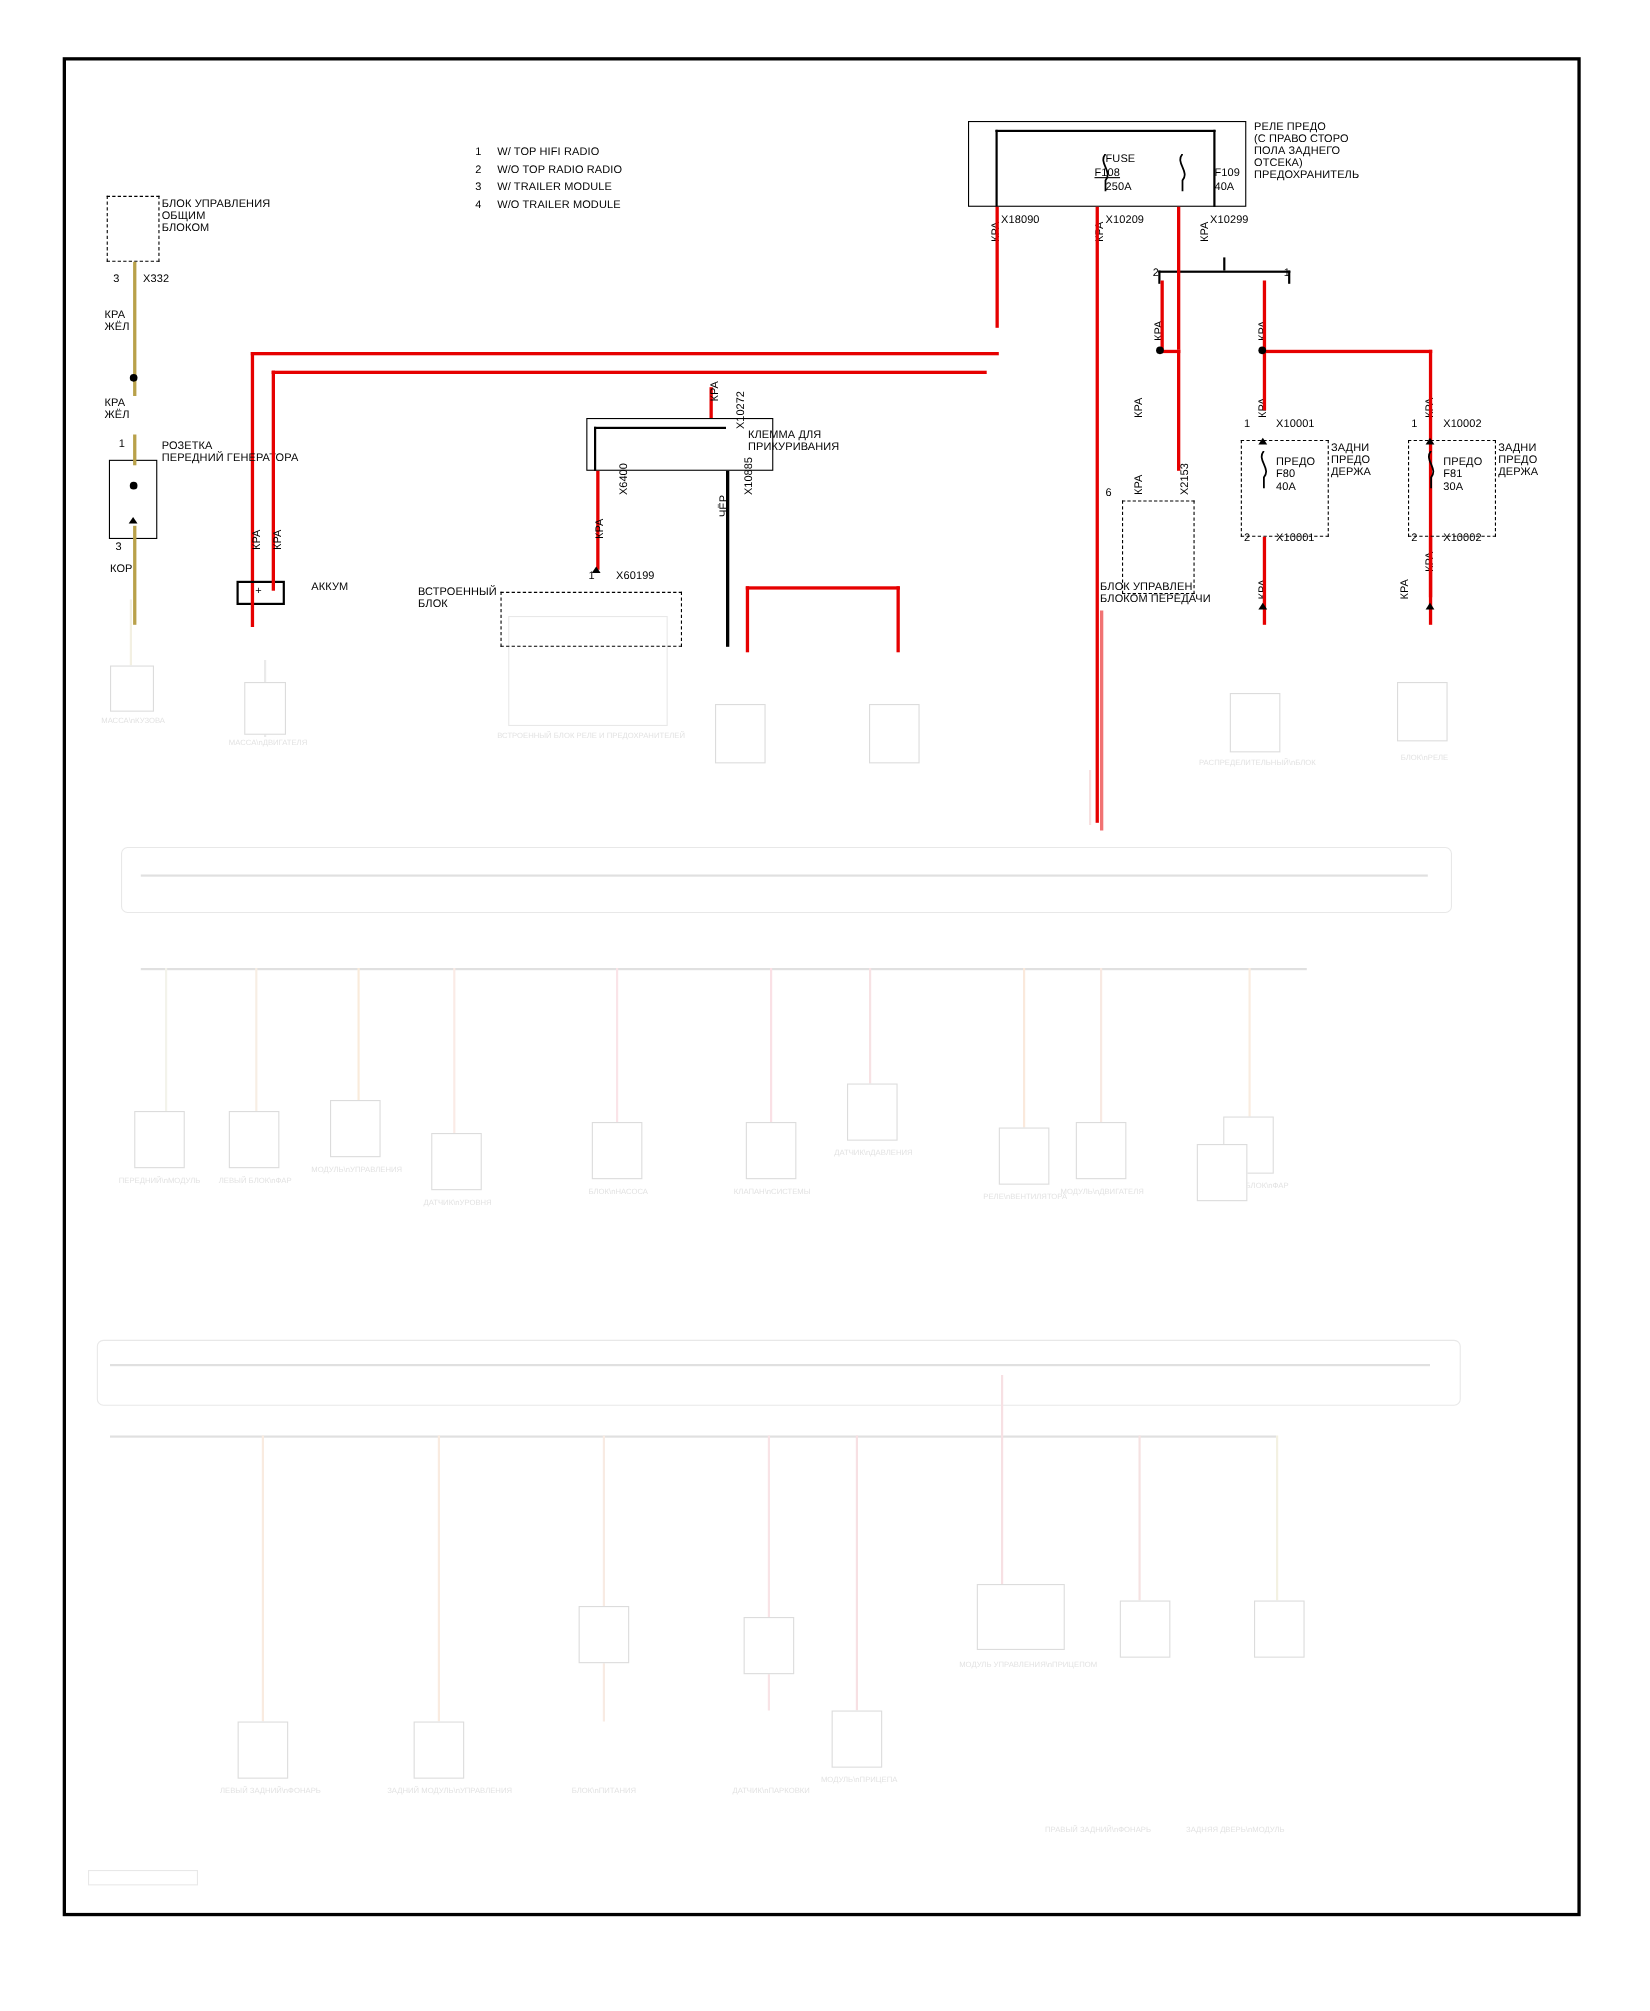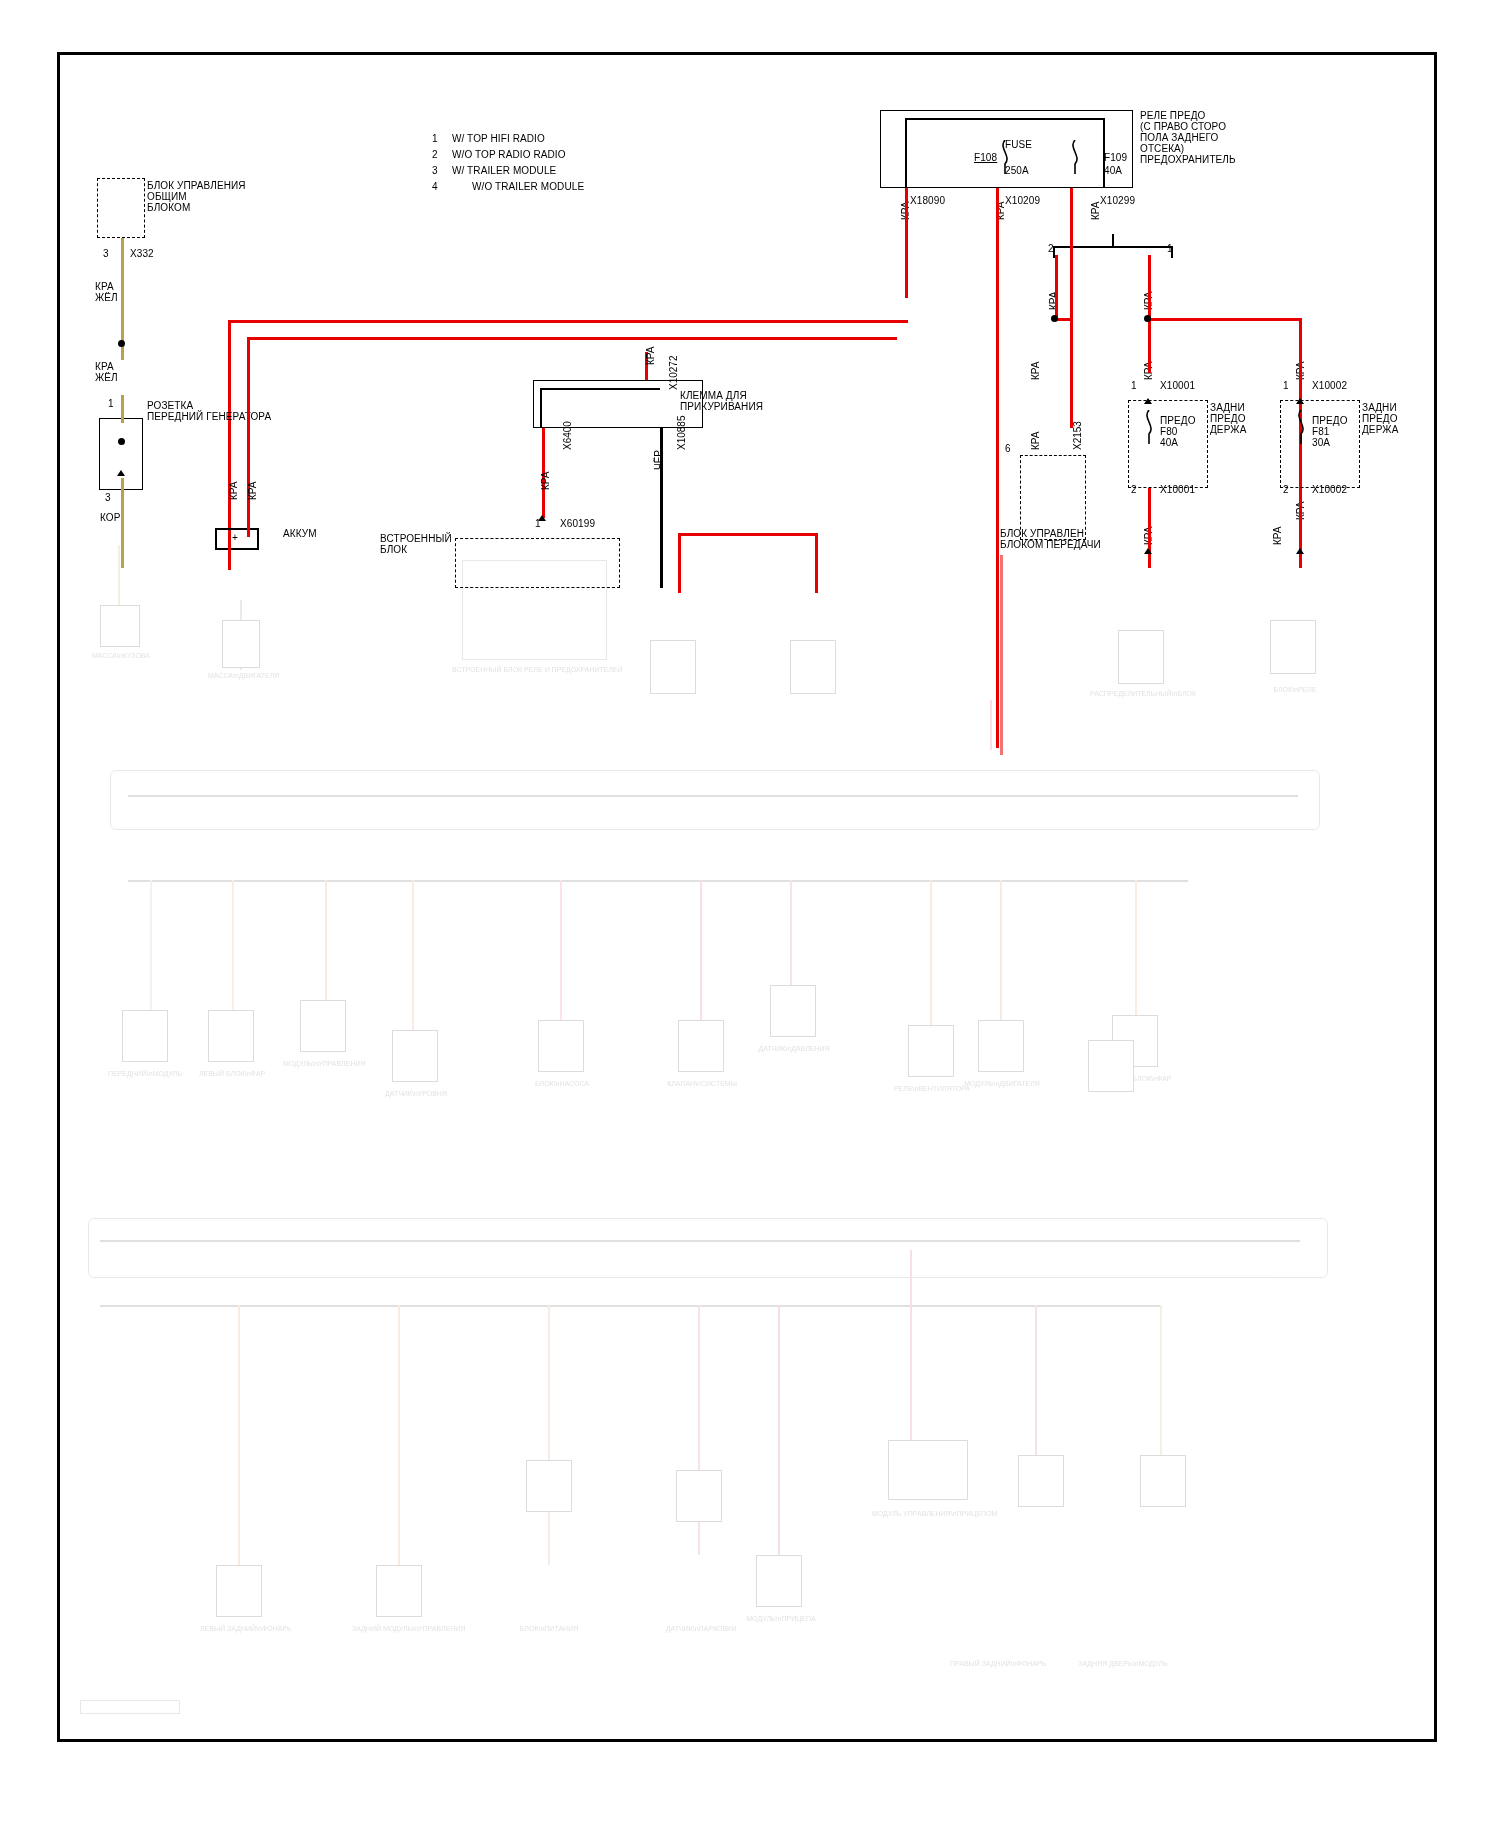--- a/index.html
+++ b/index.html
@@ -125,35 +125,35 @@
   </div>
 
   <div>
     <div class="lbl" style="left:432px;top:133px;">1</div>
     <div class="lbl" style="left:452px;top:133px;">W/ TOP HIFI RADIO</div>
     <div class="lbl" style="left:432px;top:149px;">2</div>
     <div class="lbl" style="left:452px;top:149px;">W/O TOP RADIO RADIO</div>
     <div class="lbl" style="left:432px;top:165px;">3</div>
     <div class="lbl" style="left:452px;top:165px;">W/ TRAILER MODULE</div>
     <div class="lbl" style="left:432px;top:181px;">4</div>
-    <div class="lbl" style="left:472px;top:181px;">W/O TRAILER MODULE</div>
+    <div class="lbl" style="left:452px;top:181px;">W/O TRAILER MODULE</div>
   </div>
 
   <div class="box" style="left:880px;top:110px;width:253px;height:78px;"></div>
   <div class="wire blk" style="left:905px;top:118px;width:200px;height:2px;"></div>
   <div class="wire blk" style="left:905px;top:118px;width:2px;height:70px;"></div>
   <div class="wire blk" style="left:1103px;top:118px;width:2px;height:70px;"></div>
 
   <div>
     <svg style="position:absolute;left:997px;top:140px;" width="16" height="34">
       <path d="M8 0 C 1 8, 15 16, 8 24 L8 34" stroke="#000" stroke-width="1.6" fill="none"></path>
     </svg>
   </div>
   <div class="lbl" style="left:1005px;top:139px;">FUSE</div>
-  <div class="lbl" style="left:974px;top:152px;text-decoration:underline;">F108</div>
+  <div class="lbl" style="left:995px;top:152px;text-decoration:underline;">F108</div>
   <div class="lbl" style="left:1005px;top:165px;">250A</div>
 
   <div>
     <svg style="position:absolute;left:1067px;top:140px;" width="16" height="34">
       <path d="M8 0 C 1 8, 15 16, 8 24 L8 34" stroke="#000" stroke-width="1.6" fill="none"></path>
     </svg>
   </div>
   <div class="lbl" style="left:1104px;top:152px;">F109</div>
   <div class="lbl" style="left:1104px;top:165px;">40A</div>
 

